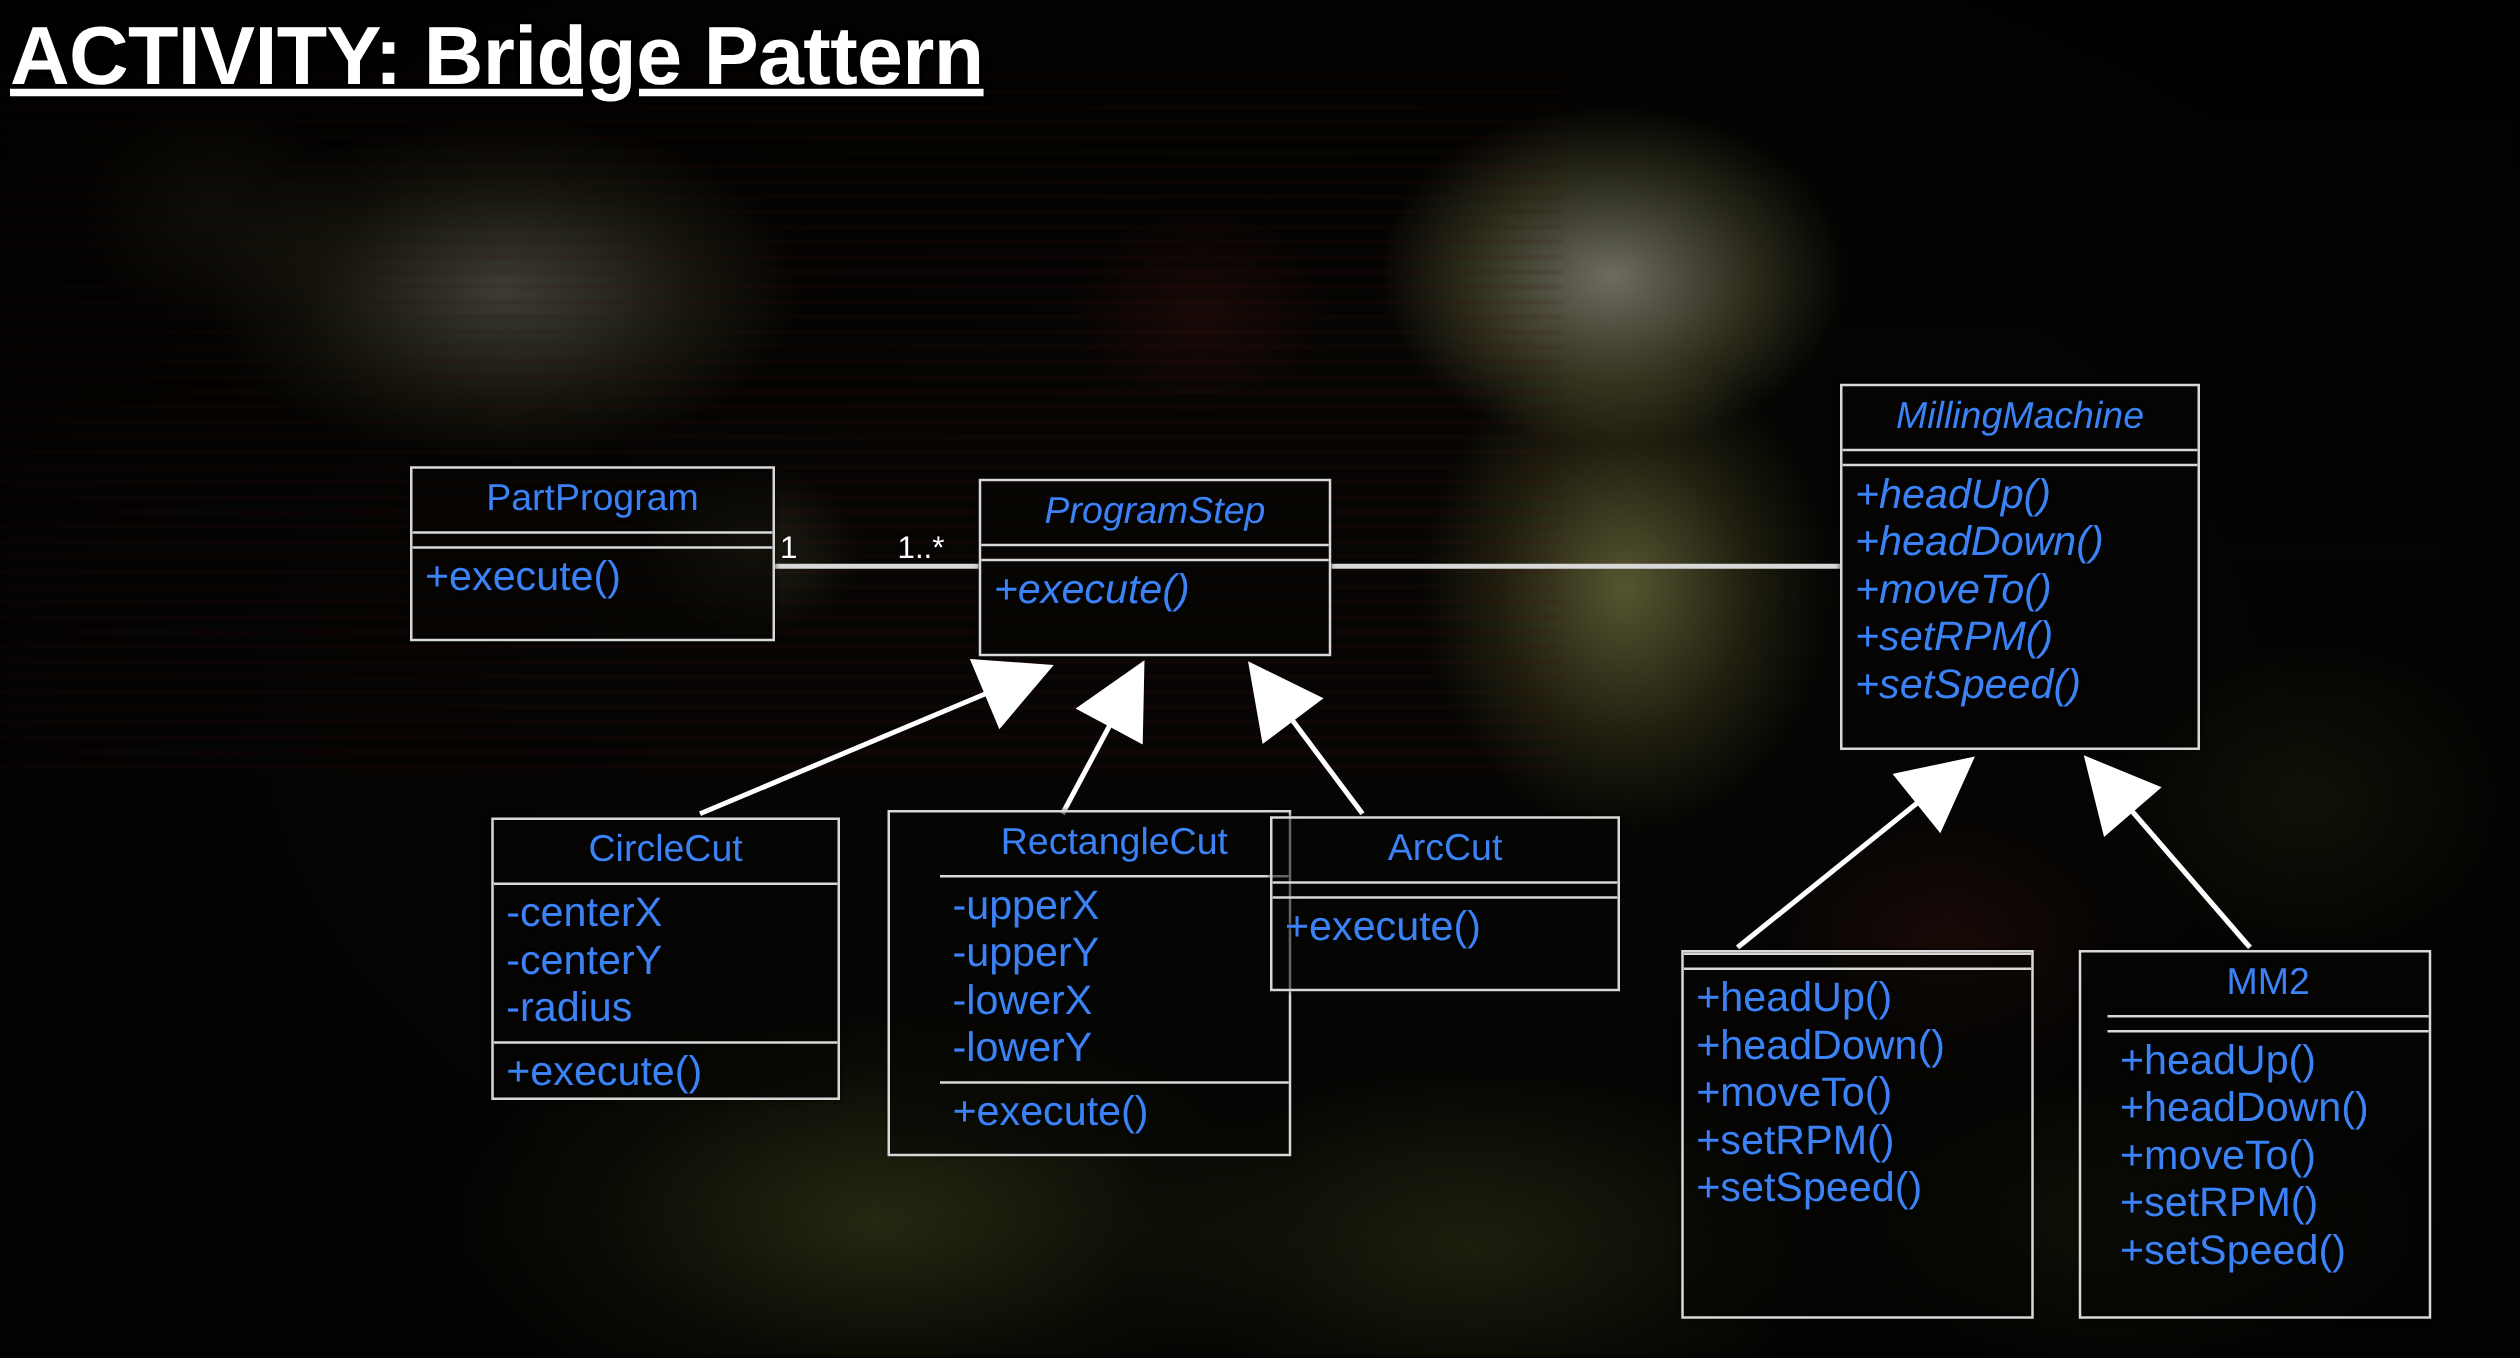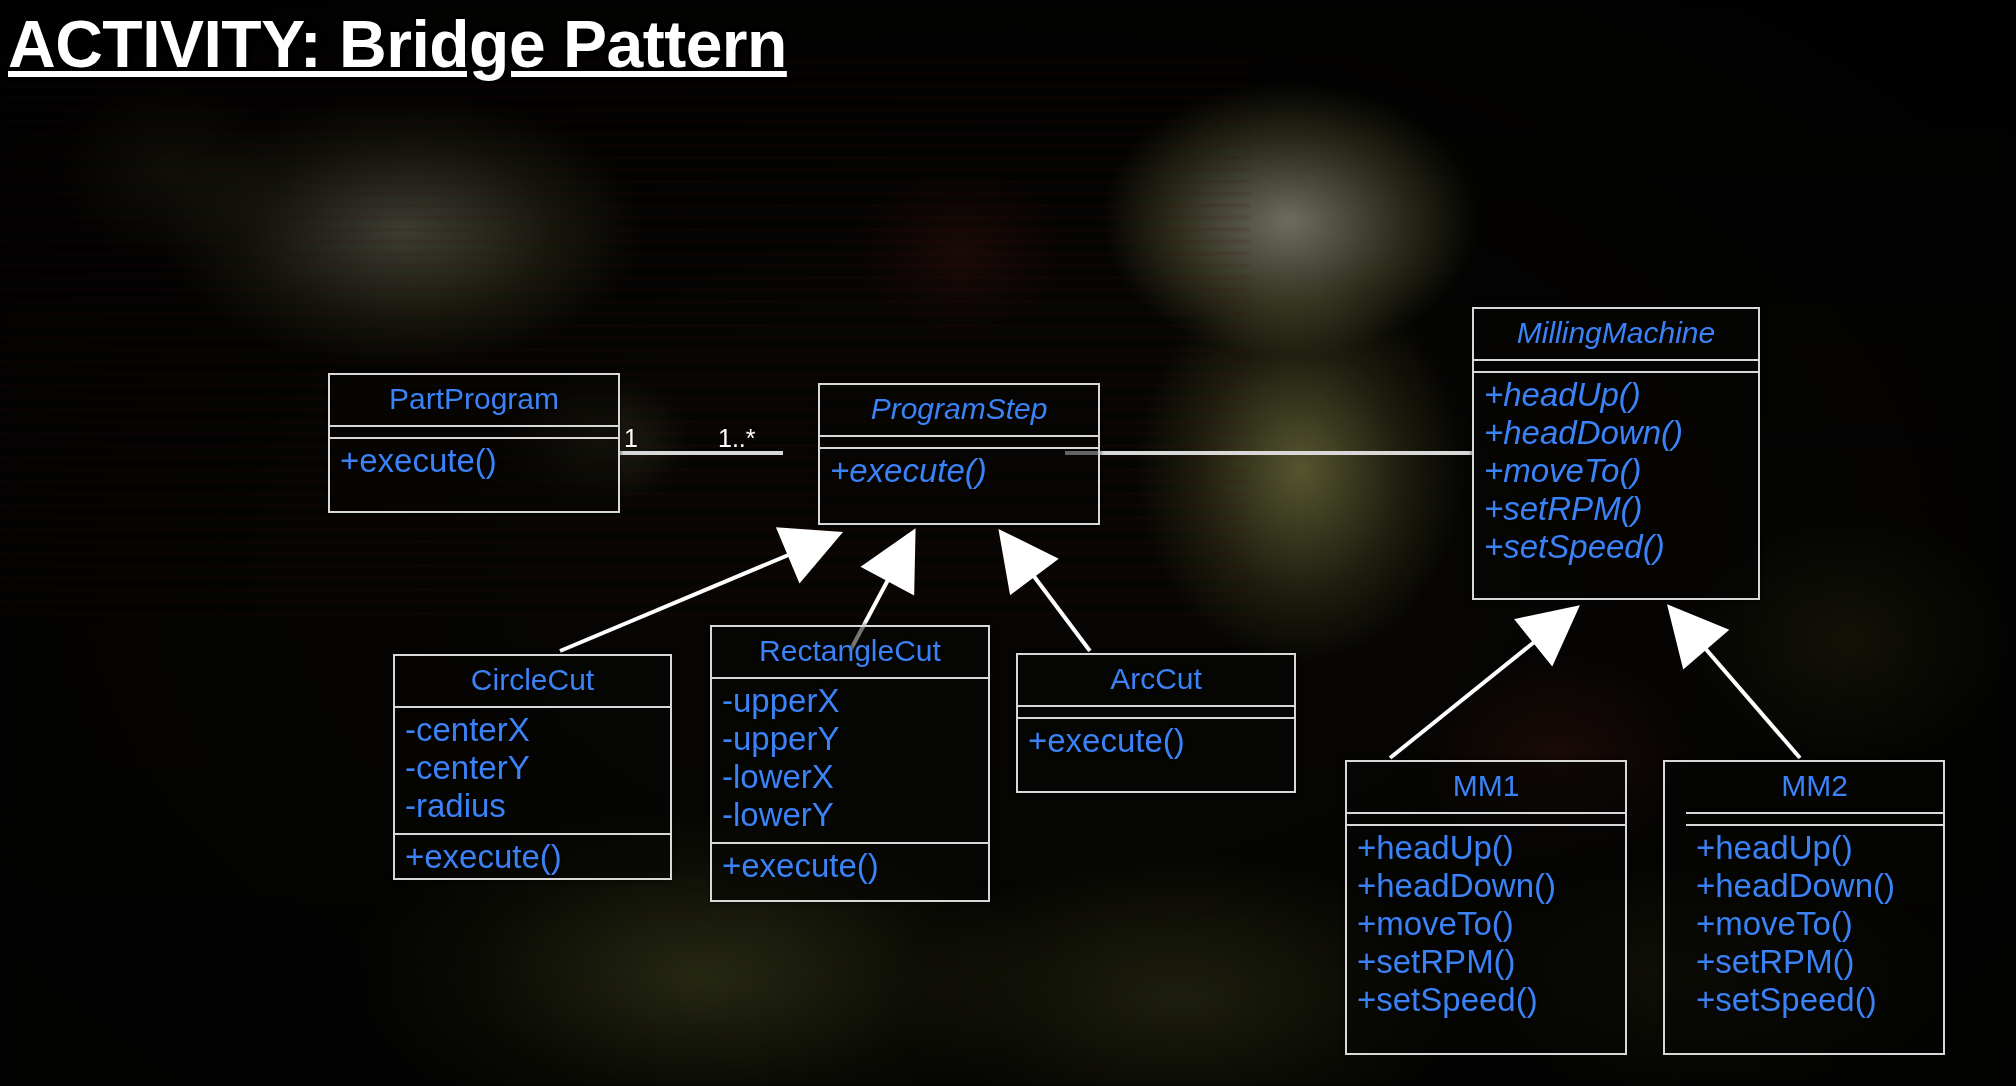--- a/index.html
+++ b/index.html
@@ -162,21 +162,21 @@
   <div id="classes">
       <div class="uml-class" style="left: 328px; top: 373px; width: 292px; height: 140px;">
         <div class="uml-name">PartProgram</div>
         <div class="uml-sep"></div>
         <div class="uml-compartment empty"></div>
         <div class="uml-sep"></div>
         <div class="uml-compartment">
           <div class="uml-member">+execute()</div>
         </div>
       </div>
-      <div class="uml-class abstract" style="left: 783px; top: 383px; width: 282px; height: 142px; margin-left: 35px;">
+      <div class="uml-class abstract" style="left: 783px; top: 383px; width: 282px; height: 142px;">
         <div class="uml-name">ProgramStep</div>
         <div class="uml-sep"></div>
         <div class="uml-compartment empty"></div>
         <div class="uml-sep"></div>
         <div class="uml-compartment">
           <div class="uml-member">+execute()</div>
         </div>
       </div>
       <div class="uml-class abstract" style="left: 1472px; top: 307px; width: 288px; height: 293px;">
         <div class="uml-name">MillingMachine</div>
@@ -197,21 +197,21 @@
         <div class="uml-compartment">
           <div class="uml-member">-centerX</div>
           <div class="uml-member">-centerY</div>
           <div class="uml-member">-radius</div>
         </div>
         <div class="uml-sep"></div>
         <div class="uml-compartment">
           <div class="uml-member">+execute()</div>
         </div>
       </div>
-      <div class="uml-class" style="left: 710px; top: 625px; width: 280px; height: 277px;">
+      <div class="uml-class" style="left: 710px; top: 648px; width: 323px; height: 277px; padding-left: 40px;">
         <div class="uml-name">RectangleCut</div>
         <div class="uml-sep"></div>
         <div class="uml-compartment">
           <div class="uml-member">-upperX</div>
           <div class="uml-member">-upperY</div>
           <div class="uml-member">-lowerX</div>
           <div class="uml-member">-lowerY</div>
         </div>
         <div class="uml-sep"></div>
         <div class="uml-compartment">
@@ -221,21 +221,20 @@
       <div class="uml-class" style="left: 1016px; top: 653px; width: 280px; height: 140px;">
         <div class="uml-name">ArcCut</div>
         <div class="uml-sep"></div>
         <div class="uml-compartment empty"></div>
         <div class="uml-sep"></div>
         <div class="uml-compartment">
           <div class="uml-member">+execute()</div>
         </div>
       </div>
       <div class="uml-class" style="left: 1345px; top: 760px; width: 282px; height: 295px;">
-        <div class="uml-name">MM1</div>
         <div class="uml-sep"></div>
         <div class="uml-compartment empty"></div>
         <div class="uml-sep"></div>
         <div class="uml-compartment">
           <div class="uml-member">+headUp()</div>
           <div class="uml-member">+headDown()</div>
           <div class="uml-member">+moveTo()</div>
           <div class="uml-member">+setRPM()</div>
           <div class="uml-member">+setSpeed()</div>
         </div>

